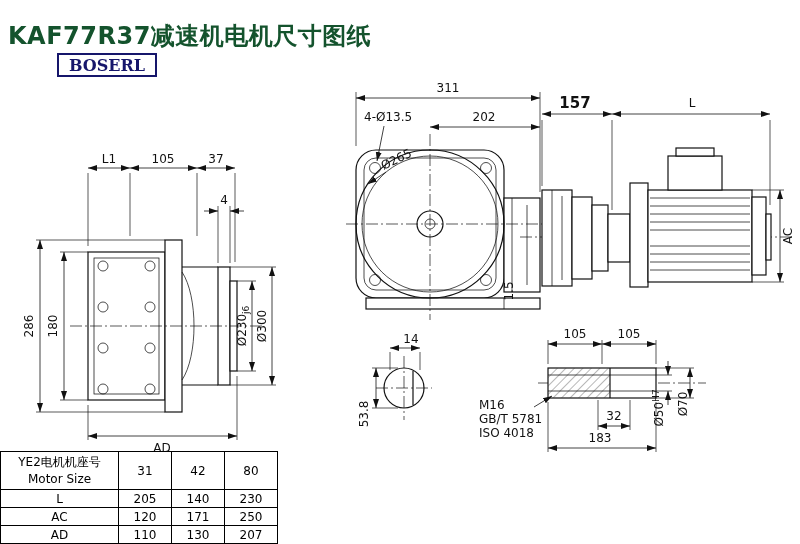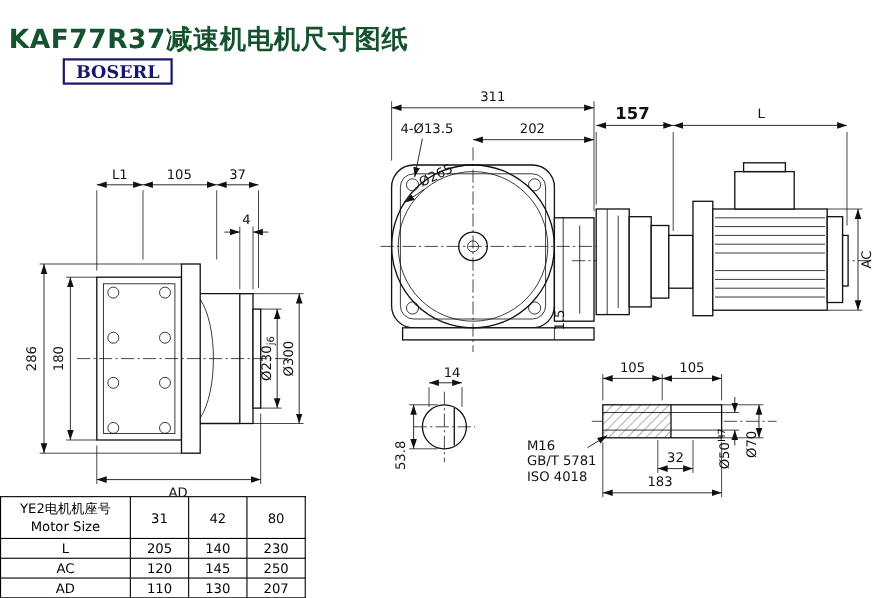--- a/index.html
+++ b/index.html
@@ -236,21 +236,21 @@
     </tr>
     <tr>
       <th>L</th>
       <td>205</td>
       <td>140</td>
       <td>230</td>
     </tr>
     <tr>
       <th>AC</th>
       <td>120</td>
-      <td>145</td>
+      <td>171</td>
       <td>250</td>
     </tr>
     <tr>
       <th>AD</th>
       <td>110</td>
       <td>130</td>
       <td>207</td>
     </tr>
   </tbody>
 </table>

